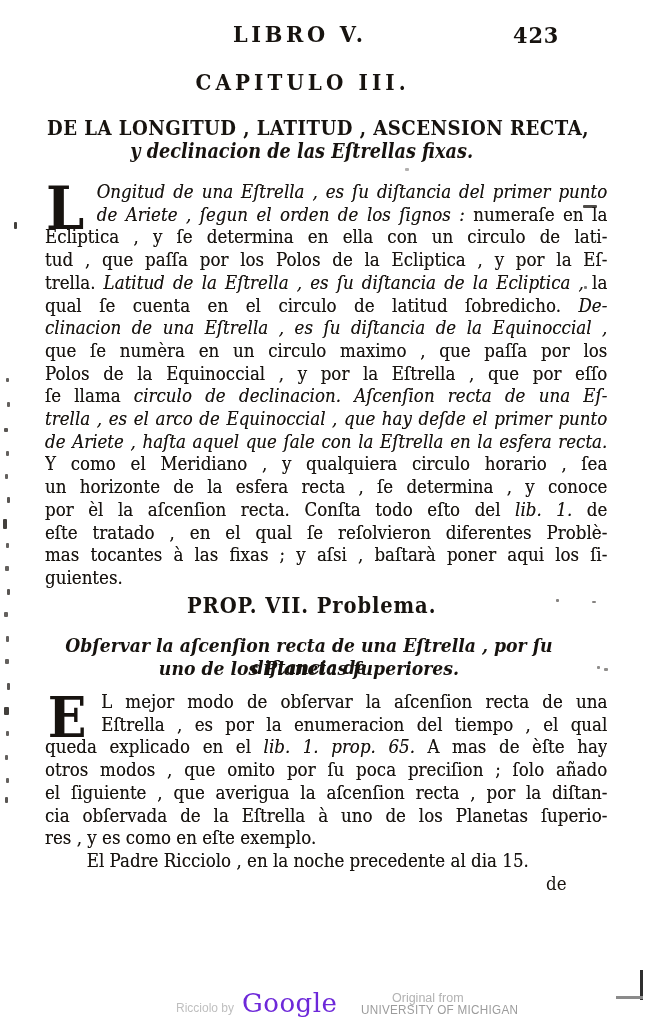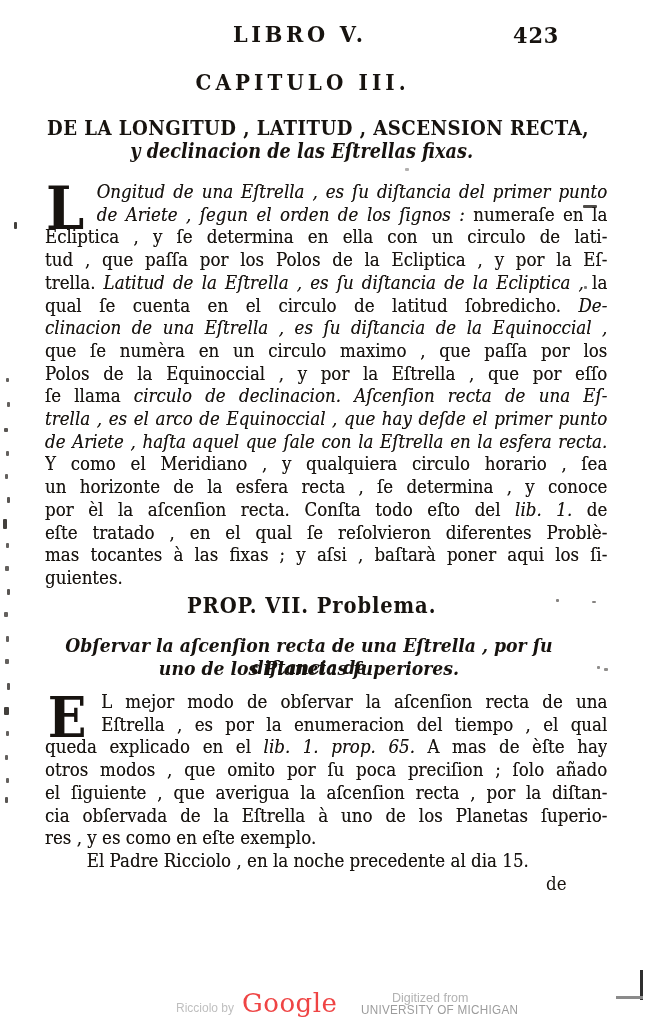--- a/index.html
+++ b/index.html
@@ -73,21 +73,21 @@
 
   
   .speck{position:absolute;background:#221e1a;border-radius:1px;}
   .bracket-v{position:absolute;left:640px;top:970px;width:3px;height:30px;background:#2f2f2f;}
   .bracket-h{position:absolute;left:616px;top:996px;width:27px;height:3px;background:#8b8b8b;}
 
   
   .foot{position:absolute;font-family:"Liberation Sans", sans-serif;}
   .digitized{left:176px;top:1001px;font-size:12px;color:#bfbfbf;}
   .google{
-    left:242px;top:988px;font-size:26px;color:#ef4444;
+    left:242px;top:988px;font-size:26px;color:#6d28d9;
     font-family:"DejaVu Serif", serif;letter-spacing:0.5px;
   }
   .origfrom{left:392px;top:991px;font-size:12.5px;color:#b2b2b2;}
   .institution{
     left:361px;top:1002px;font-size:13px;color:#9c9c9c;letter-spacing:0.3px;
     transform:scaleX(0.9);transform-origin:left top;white-space:nowrap;
   }
 </style>
 </head>
 <body>
@@ -174,16 +174,16 @@
       <div class="speck" style="left: 5px; top: 755px; width: 3px; height: 5px; opacity: 0.7;"></div>
       <div class="speck" style="left: 6px; top: 778px; width: 3px; height: 5px; opacity: 0.7;"></div>
       <div class="speck" style="left: 5px; top: 797px; width: 3px; height: 6px; opacity: 0.75;"></div>
     </div>
 
   <div class="bracket-v"></div>
   <div class="bracket-h"></div>
 
   <div class="foot digitized">Ricciolo by</div>
   <div class="foot google">Google</div>
-  <div class="foot origfrom">Digitized from</div>
+  <div class="foot origfrom">Original from</div>
   <div class="foot institution">UNIVERSITY OF MICHIGAN</div>
 
 </div>
 
 </body></html>

